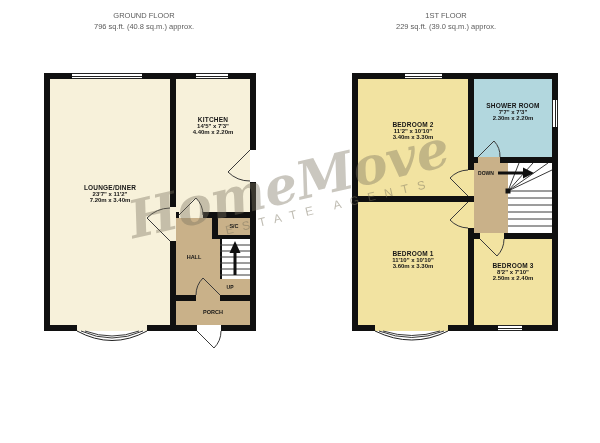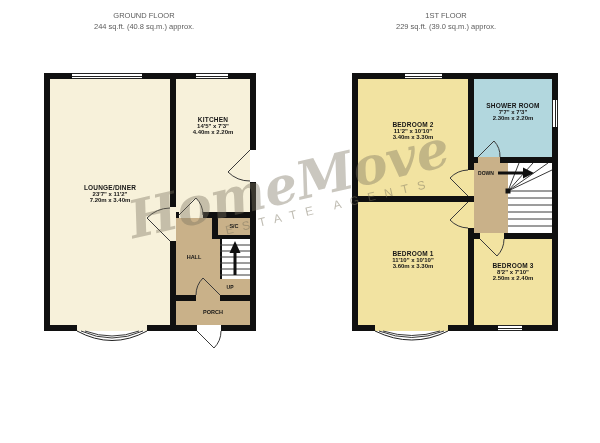--- a/index.html
+++ b/index.html
@@ -42,21 +42,21 @@
   .footer .disc{width:345px;margin:2px auto 0;font-size:4.7px;line-height:1.25;color:#666;}
   .footer .credit{font-size:4.7px;color:#666;margin-top:1px;}
 </style>
 </head>
 <body>
 
 <div id="canvas">
 
   <div class="floor-header" style="left:34px;top:11px;width:220px;">
     <div>GROUND FLOOR</div>
-    <div>244 sq.ft. (40.8 sq.m.) approx.</div>
+    <div>796 sq.ft. (40.8 sq.m.) approx.</div>
   </div>
   <div class="floor-header" style="left:336px;top:11px;width:220px;">
     <div>1ST FLOOR</div>
     <div>229 sq.ft. (39.0 sq.m.) approx.</div>
   </div>
 
   <div class="plan" style="left:44px;top:73px;width:212px;height:258px;">
 
     <div class="room cream" style="left:6px;top:6px;width:120px;height:246px;"></div>
     <div class="room cream" style="left:132px;top:6px;width:74px;height:133px;"></div>

